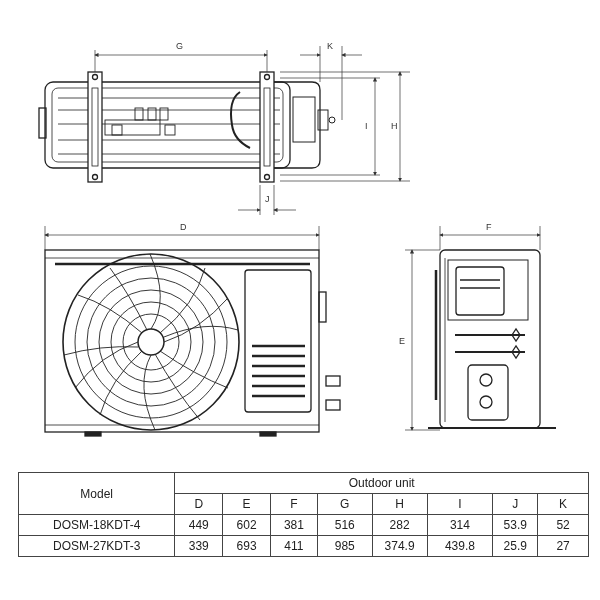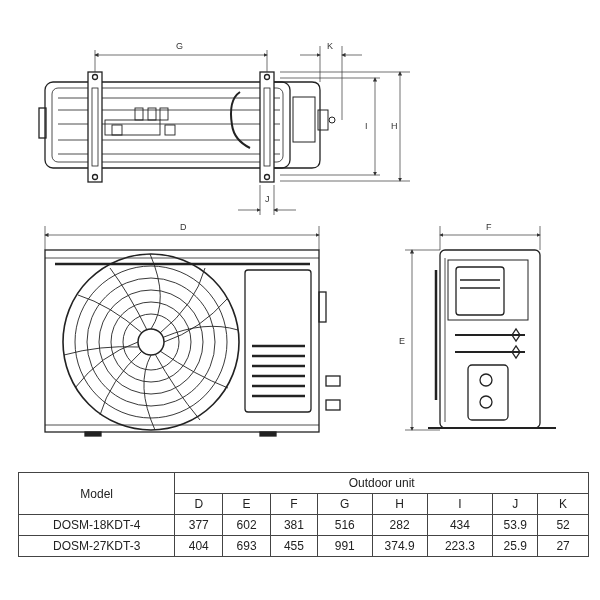--- a/index.html
+++ b/index.html
@@ -177,34 +177,34 @@
     <td style="width:47px">E</td>
     <td style="width:46px">F</td>
     <td style="width:54px">G</td>
     <td style="width:54px">H</td>
     <td style="width:65px">I</td>
     <td style="width:44px">J</td>
     <td style="width:50px">K</td>
   </tr>
   <tr>
     <td>DOSM-18KDT-4</td>
-    <td>377</td>
+    <td>449</td>
     <td>602</td>
     <td>381</td>
     <td>516</td>
     <td>282</td>
-    <td>434</td>
+    <td>314</td>
     <td>53.9</td>
     <td>52</td>
   </tr>
   <tr>
     <td>DOSM-27KDT-3</td>
-    <td>404</td>
+    <td>339</td>
     <td>693</td>
-    <td>455</td>
-    <td>991</td>
+    <td>411</td>
+    <td>985</td>
     <td>374.9</td>
-    <td>223.3</td>
+    <td>439.8</td>
     <td>25.9</td>
     <td>27</td>
   </tr>
 </tbody>
   </table>
 
 </body></html>

